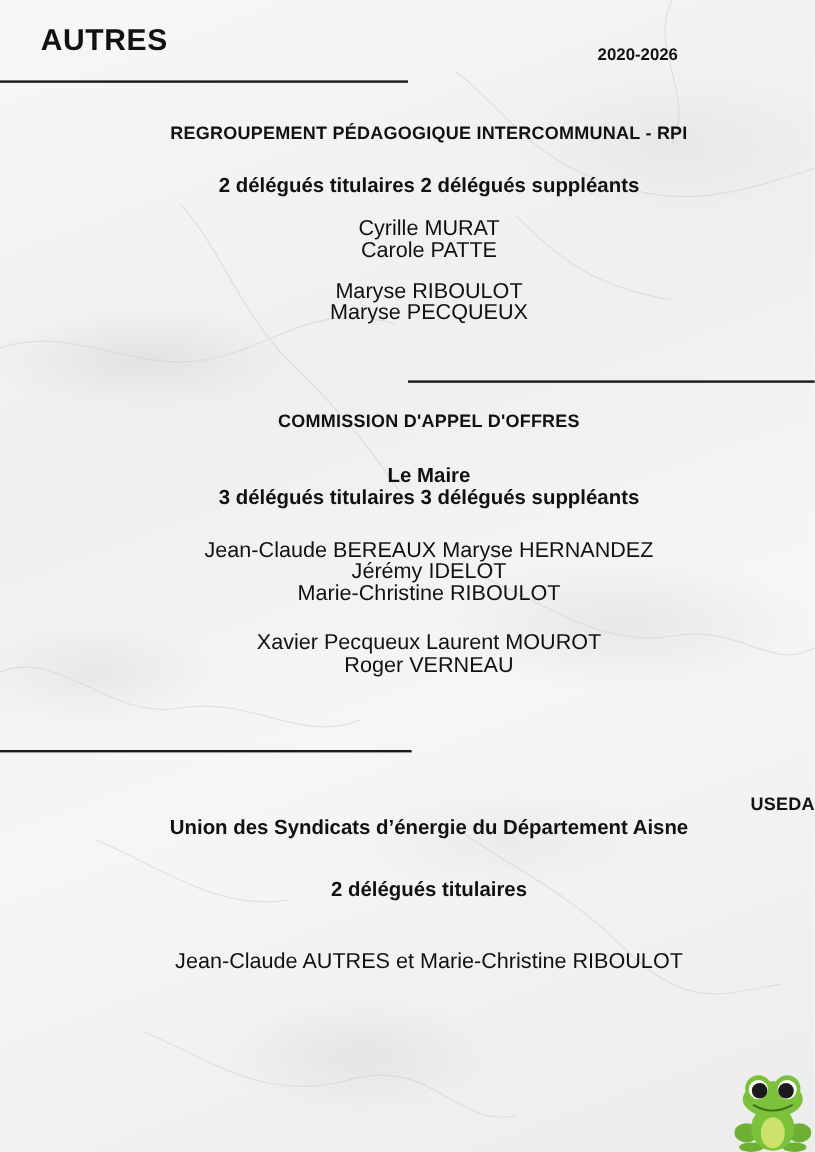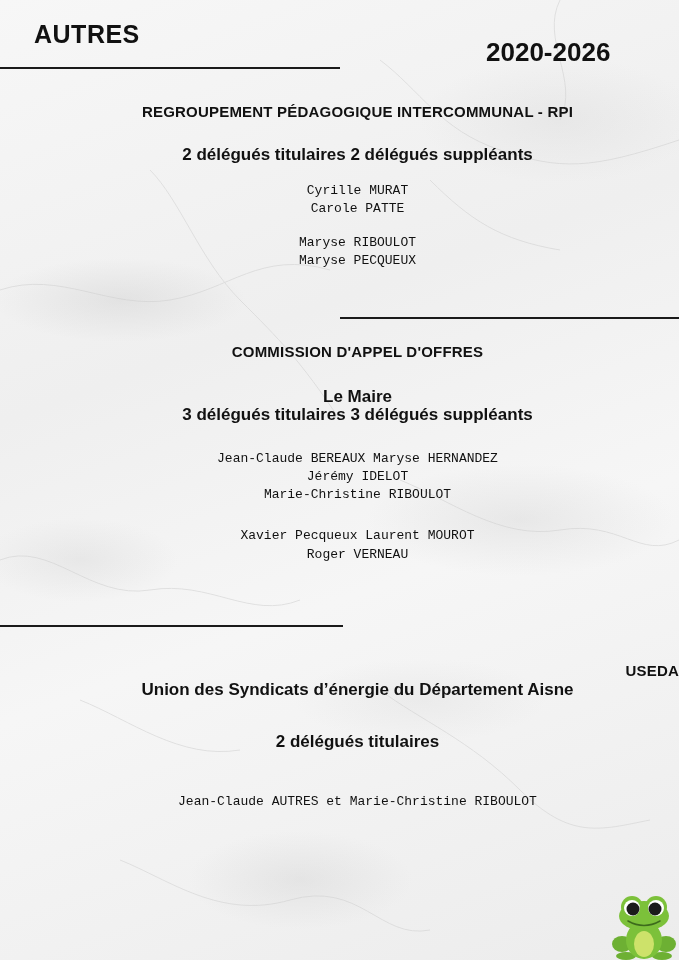--- a/index.html
+++ b/index.html
@@ -21,28 +21,28 @@
       position: absolute; inset: 0; pointer-events: none;
     }
     .abs { position: absolute; text-align: right; }
     .center { left: 0; width: 679px; text-align: center; padding-left: 36px; }
     .title {
       left: 34px; top: 20px;
       font-size: 25px; font-weight: bold; letter-spacing: 0.5px;
       font-family: "Liberation Sans", sans-serif;
     }
     .years {
-      left: 486px; top: 37px;
-      font-size: 26px; font-weight: bold;
+      left: 498px; top: 37px;
+      font-size: 14px; font-weight: bold;
       font-family: "Liberation Sans", sans-serif;
     }
     .rule { position: absolute; height: 2px; background: #1a1a1a; }
     .heading { font-size: 15px; font-weight: bold; font-family: "Liberation Sans", sans-serif; letter-spacing: 0.2px; }
     .sub { font-size: 17px; font-weight: bold; font-family: "Liberation Sans", sans-serif; }
-    .name { font-size: 13px; line-height: 19px; font-family: Liberation Mono, monospace; }
+    .name { font-size: 18px; line-height: 19px; font-family: Liberation Sans, sans-serif; }
     .frog { position: absolute; left: 612px; top: 890px; width: 64px; height: 70px; }
   </style>
 </head>
 <body>
 
 <svg class="veins" width="679" height="960" viewBox="0 0 679 960">
   <g fill="none" stroke="#cfcfcf" stroke-width="1" opacity="0.55">
     <path d="M0 290 C60 270 110 310 170 300 S260 250 330 270"></path>
     <path d="M380 60 C420 90 440 130 500 150 S590 170 679 140"></path>
     <path d="M150 170 C180 200 200 260 240 300 S300 360 340 420"></path>

